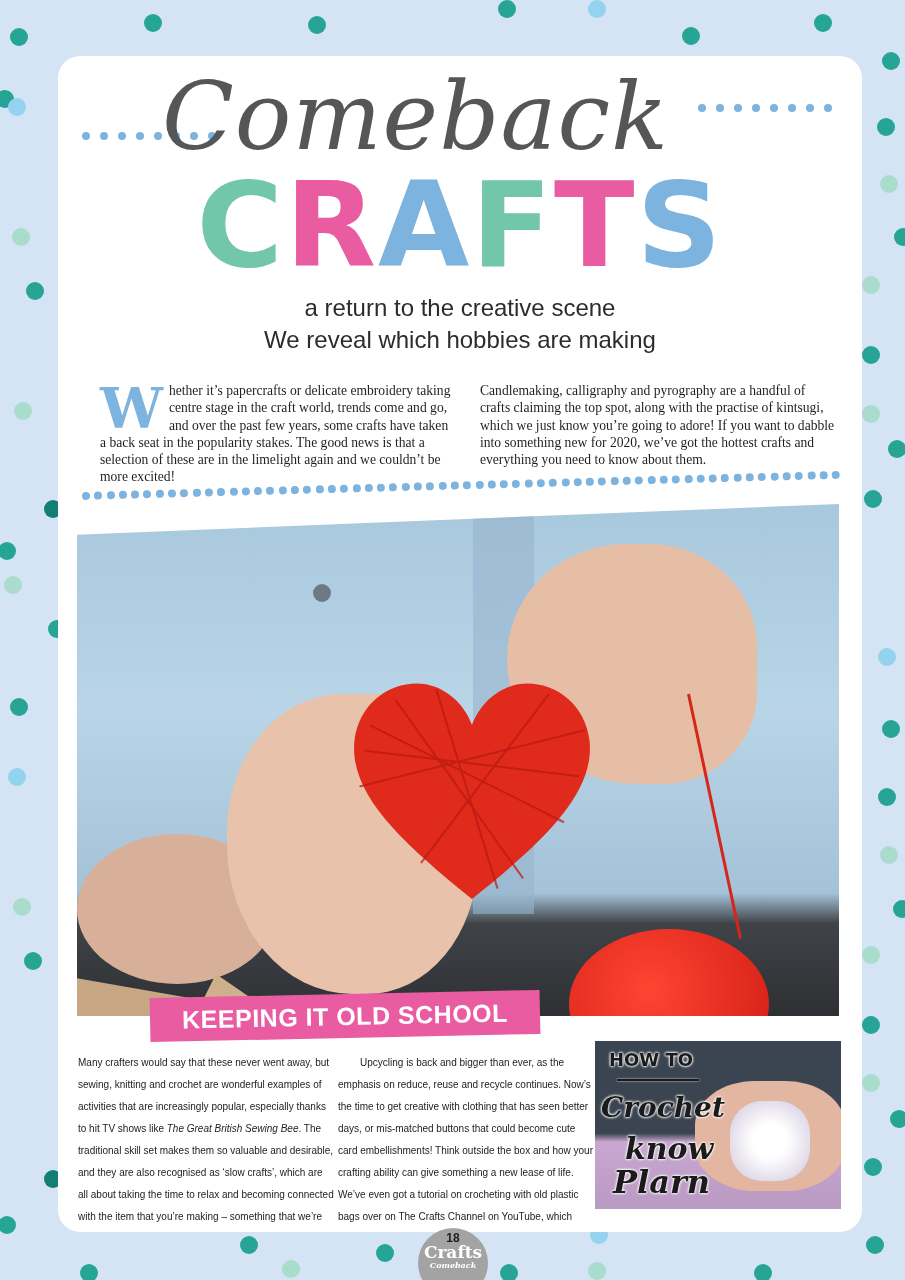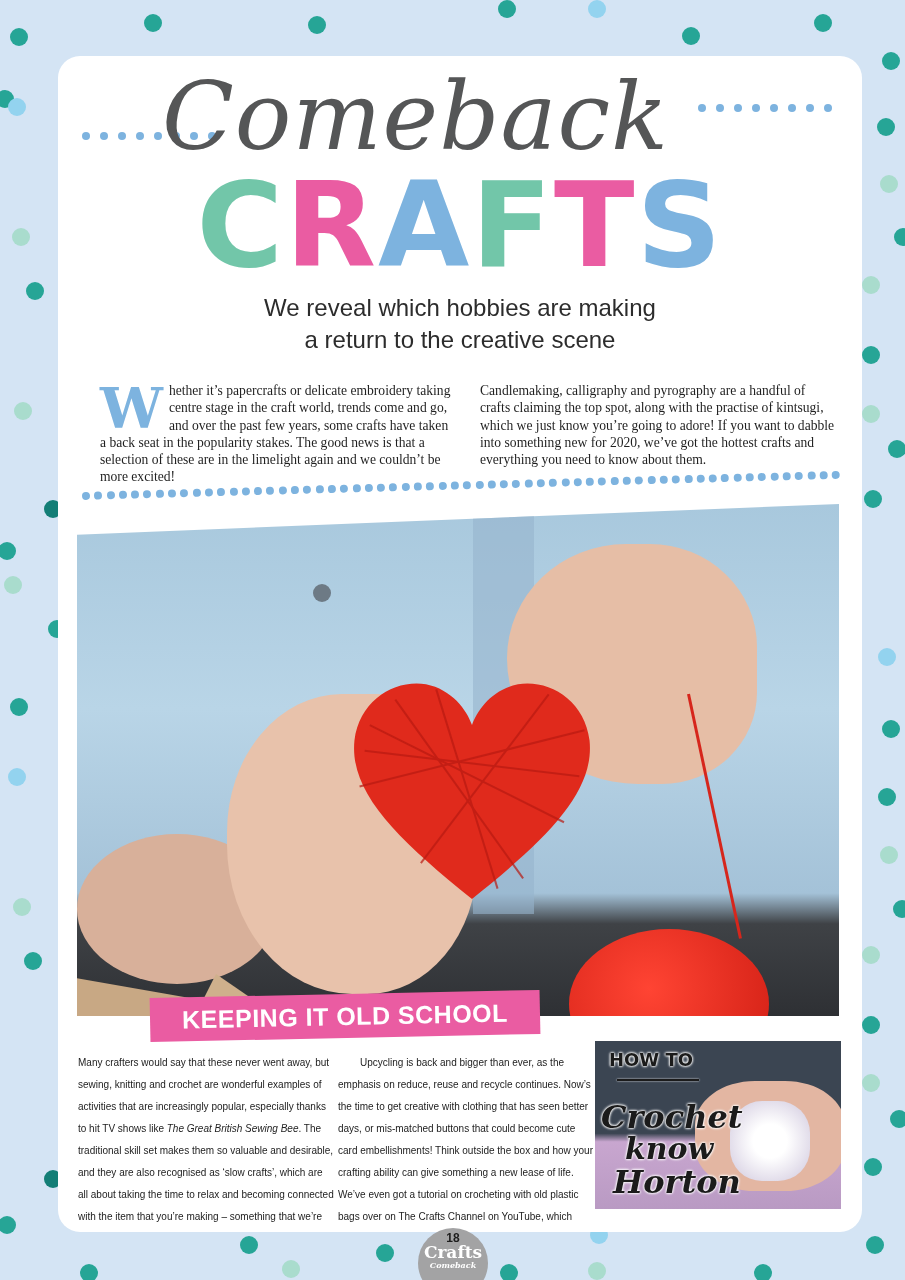--- a/index.html
+++ b/index.html
@@ -78,21 +78,21 @@
 
   .video-thumb {
     position: absolute; left: 537px; top: 985px; width: 246px; height: 168px;
     background: linear-gradient(180deg, #3b4552 0%, #3b4552 55%, #c8a6cf 60%, #b99ac3 100%);
     overflow: hidden;
   }
   .video-thumb .arms { position: absolute; left: 100px; top: 40px; width: 150px; height: 110px; background: #e3b6a2; border-radius: 40%; }
   .video-thumb .bowl { position: absolute; left: 135px; top: 60px; width: 80px; height: 80px; border-radius: 40%; background: radial-gradient(circle, #ffffff 30%, #dcd6e6 80%); }
   .video-thumb .vt-line { position: absolute; left: 6px; color: #1b1b1b; font-family: "DejaVu Serif", serif; font-style: italic; font-weight: bold; text-shadow: 0 0 3px #fff, 0 0 3px #fff, 0 0 2px #fff; }
   .video-thumb .l1 { top: 8px; left: 14px; font-size: 18px; font-style: normal; font-family: "DejaVu Sans", sans-serif; }
-  .video-thumb .l2 { top: 57px; font-size: 32px; }
+  .video-thumb .l2 { top: 50px; font-size: 28px; }
   .video-thumb .l3 { top: 90px; left: 30px; font-size: 30px; }
   .video-thumb .l4 { top: 122px; left: 18px; font-size: 32px; }
   .video-thumb .arrow { position: absolute; left: 22px; top: 38px; width: 82px; height: 2px; background: #1b1b1b; box-shadow: 0 0 2px #fff; }
 
   .folio {
     position: absolute; left: 418px; top: 1228px; width: 70px; height: 70px; border-radius: 50%;
     background: #a3a3a4; text-align: center;
   }
   .folio .page-num { display: block; font-size: 12px; font-weight: bold; color: #1d1d1d; margin-top: 4px; line-height: 12px; }
   .folio .brand { display: block; font-family: "DejaVu Serif", serif; font-weight: bold; font-size: 17px; color: #ffffff; line-height: 17px; }
@@ -177,22 +177,22 @@
       <span></span>
   </div>
 
   <div class="title-script">Comeback</div>
 
   <div class="title-crafts">
     <span style="color:#72c6a9">C</span><span style="color:#ea5ca2">R</span><span style="color:#7db3df">A</span><span style="color:#72c6a9">F</span><span style="color:#ea5ca2">T</span><span style="color:#7db3df">S</span>
   </div>
 
   <div class="subtitle">
+    <div>a return to the creative scene</div>
     <div>We reveal which hobbies are making</div>
-    <div>a return to the creative scene</div>
   </div>
 
 
   <div class="intro-col" style="left:42px;">
     <span class="dropcap">W</span>
     <span>hether it’s papercrafts or delicate embroidery taking centre stage in the craft world, trends come and go, and over the past few years, some crafts have taken a back seat in the popularity stakes. The good news is that a selection of these are in the limelight again and we couldn’t be more excited!</span>
   </div>
   <div class="intro-col" style="left:422px;">Candlemaking, calligraphy and pyrography are a handful of crafts claiming the top spot, along with the practise of kintsugi, which we just know you’re going to adore! If you want to dabble into something new for 2020, we’ve got the hottest crafts and everything you need to know about them.</div>
 
   <div class="dot-row" style="left:24px;top:436px;transform:rotate(-1.6deg);transform-origin:left;gap:4.3px;">
@@ -292,21 +292,21 @@
     <span class="indent"></span><span>Upcycling is back and bigger than ever, as the emphasis on reduce, reuse and recycle continues. Now’s the time to get creative with clothing that has seen better days, or mis-matched buttons that could become cute card embellishments! Think outside the box and how your crafting ability can give something a new lease of life. We’ve even got a tutorial on crocheting with old plastic bags over on The Crafts Channel on YouTube, which definitely earns you a crafty, eco-warrior badge!</span>
   </div>
 
   <div class="video-thumb">
     <div class="arms"></div>
     <div class="bowl"></div>
     <div class="vt-line l1">HOW TO</div>
     <div class="arrow"></div>
     <div class="vt-line l2">Crochet</div>
     <div class="vt-line l3">know</div>
-    <div class="vt-line l4">Horton</div>
+    <div class="vt-line l4">Plarn</div>
   </div>
 </div>
 
 <div class="folio">
   <span class="page-num">18</span>
   <span class="brand">Crafts</span>
   <span class="brand2">Comeback</span>
 </div>
 
 </body></html>

